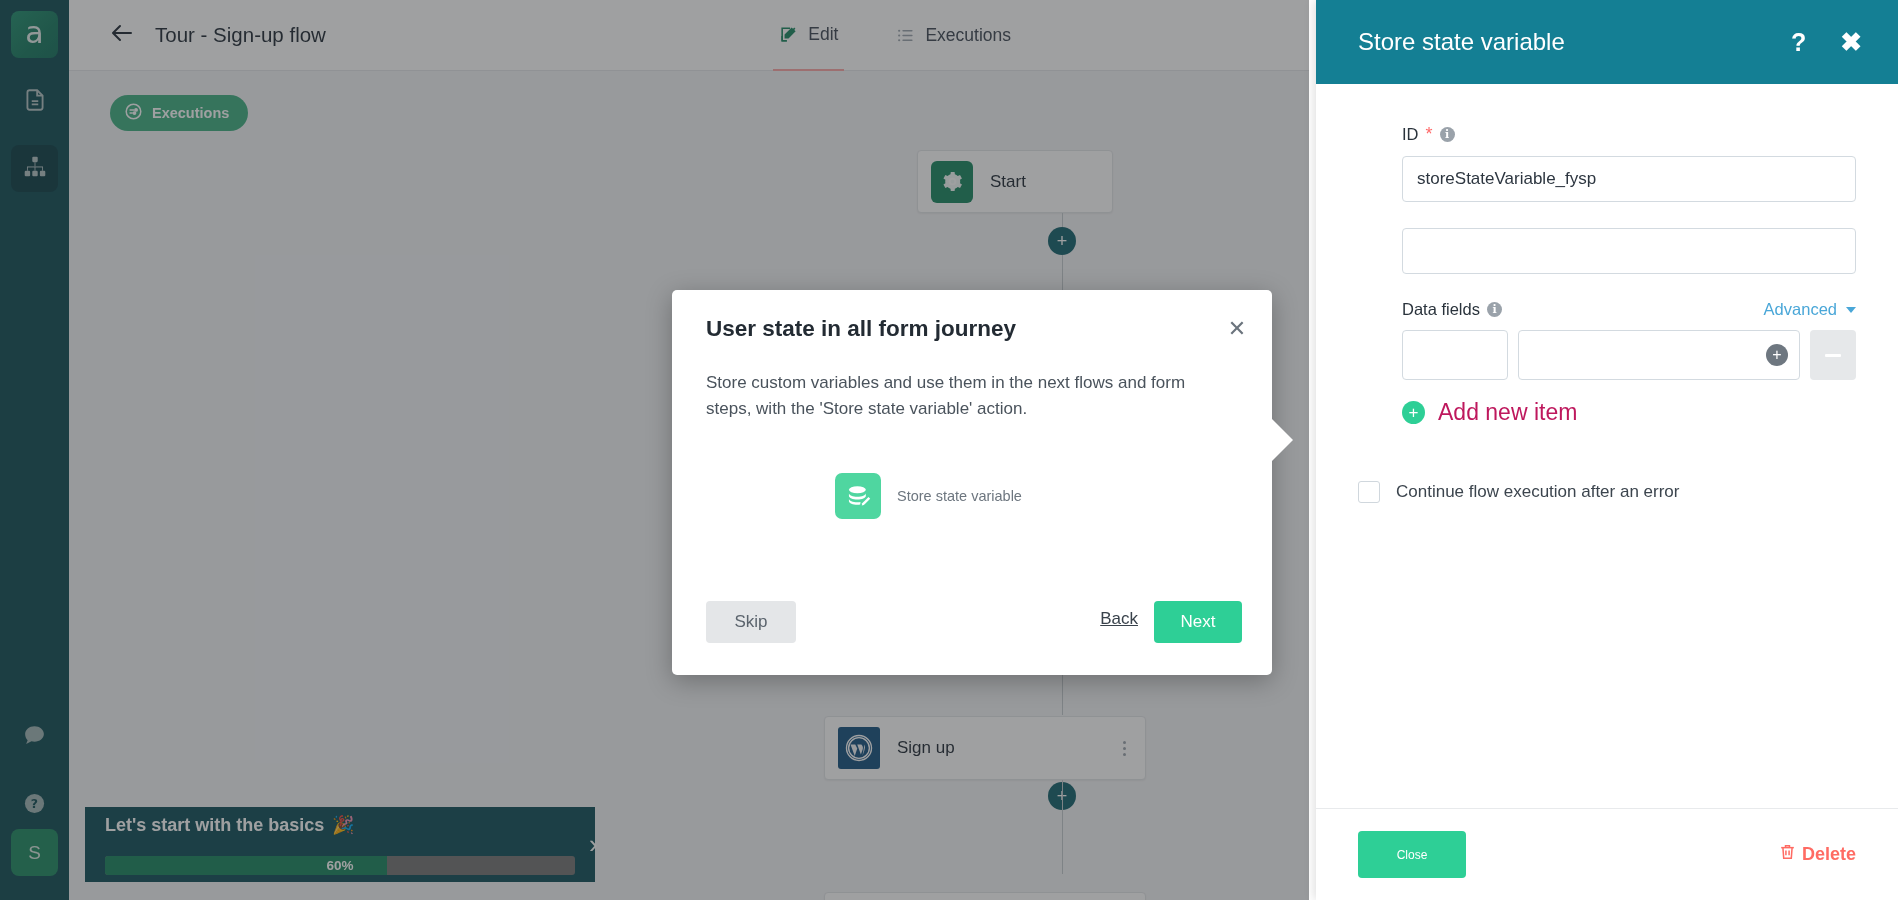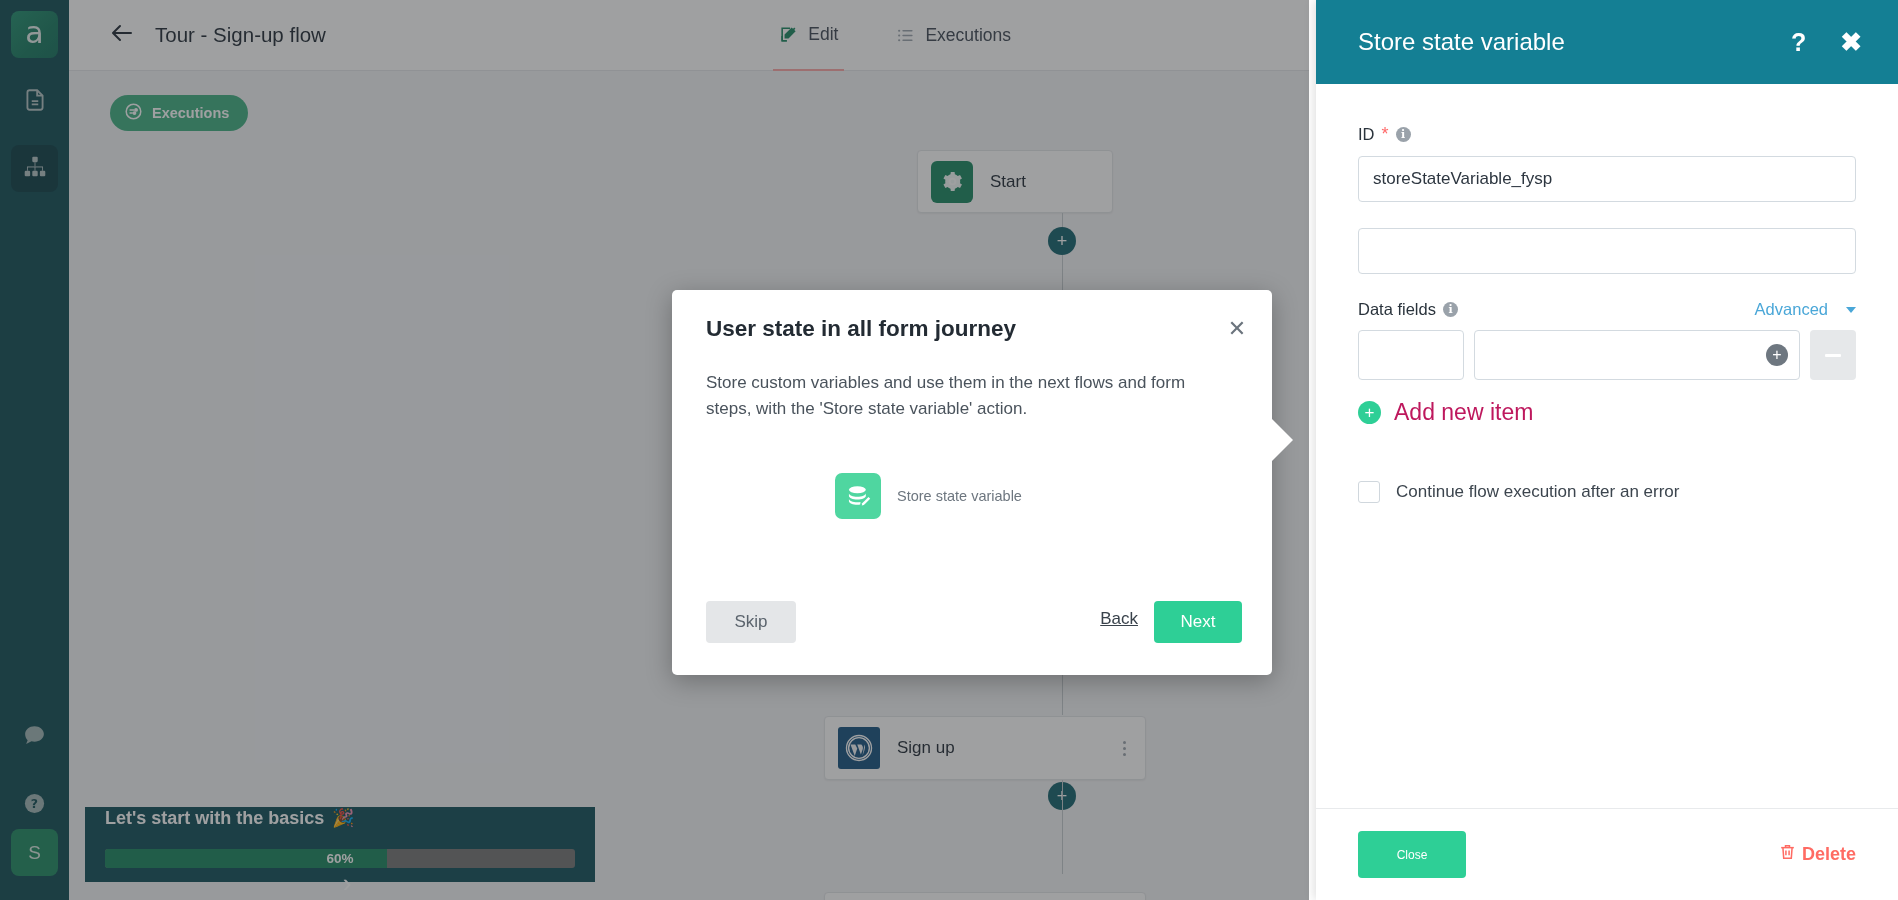--- a/index.html
+++ b/index.html
@@ -107,21 +107,20 @@
     display: flex; align-items: center; justify-content: center;
     font-size: 18px; line-height: 1;
   }
 
   
   .progress-banner {
     position: absolute; left: 16px; bottom: 18px;
     width: 510px; height: 75px; background: #0d4d58;
     display: flex; align-items: center; padding: 0 20px;
     z-index: 35;
-    flex-direction: column;
   }
   .pb-left { flex: 1 1 auto; }
   .pb-title { color: #ffffff; font-size: 18px; font-weight: bold; display: flex; align-items: center; gap: 8px; }
   .pb-bar {
     margin-top: 20px; height: 19px; width: 470px; border-radius: 3px;
     background: #737373; position: relative; overflow: hidden;
   }
   .pb-fill { position: absolute; left: 0; top: 0; bottom: 0; width: 60%; background: #17845d; }
   .pb-pct {
     position: absolute; left: 0; right: 0; top: 0; bottom: 0;
@@ -211,23 +210,23 @@
     width: 15px; height: 15px; border-radius: 50%; background: #9aa2aa;
     color: #ffffff; font-size: 11px; font-weight: bold;
     display: inline-flex; align-items: center; justify-content: center;
     font-family: "DejaVu Serif", serif;
   }
   .txt {
     width: 100%; height: 46px; border: 1px solid #d3dae0; border-radius: 4px;
     padding: 0 14px; font-size: 17px; color: #2d3640;
     font-family: "Liberation Sans", sans-serif; outline: none; background: #fff;
   }
-  .fld { margin-bottom: 26px; }
+  .fld { margin-bottom: 26px; margin-left: 44px; }
   .datafields-head { display: flex; align-items: center; margin-bottom: 11px; }
-  .adv-link { margin-left: auto; color: #4aa7d8; font-size: 16.5px; display: flex; align-items: center; gap: 18px; }
+  .adv-link { margin-left: auto; color: #4aa7d8; font-size: 16.5px; display: flex; align-items: center; gap: 9px; }
   .caret-dn { width: 0; height: 0; border-left: 5px solid transparent; border-right: 5px solid transparent; border-top: 6px solid #4aa7d8; }
   .df-row { display: flex; gap: 10px; align-items: stretch; }
   .df-key { width: 106px; height: 50px; }
   .df-val { flex: 1 1 auto; height: 50px; position: relative; }
   .df-val .txt { height: 50px; padding-right: 44px; }
   .df-plus {
     position: absolute; right: 12px; top: 50%; transform: translateY(-50%);
     width: 22px; height: 22px; border-radius: 50%; background: #6e7780; color: #fff;
     display: flex; align-items: center; justify-content: center; font-size: 16px; line-height: 1;
   }

